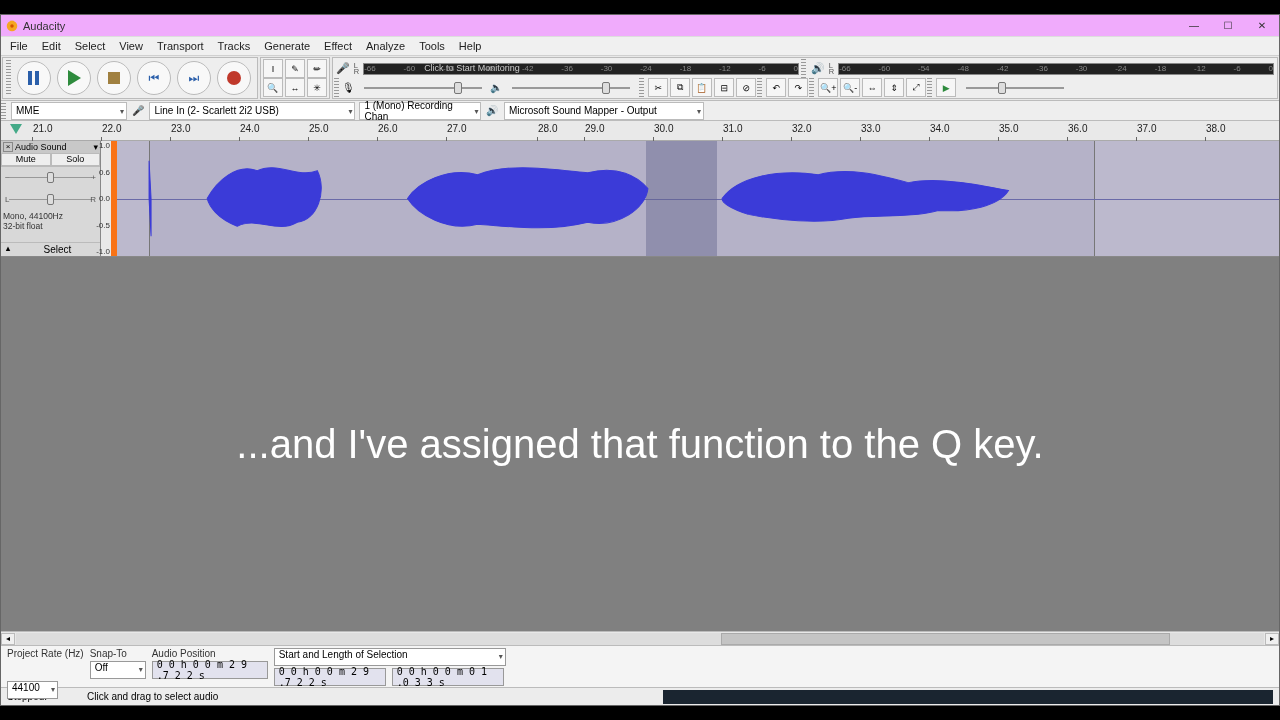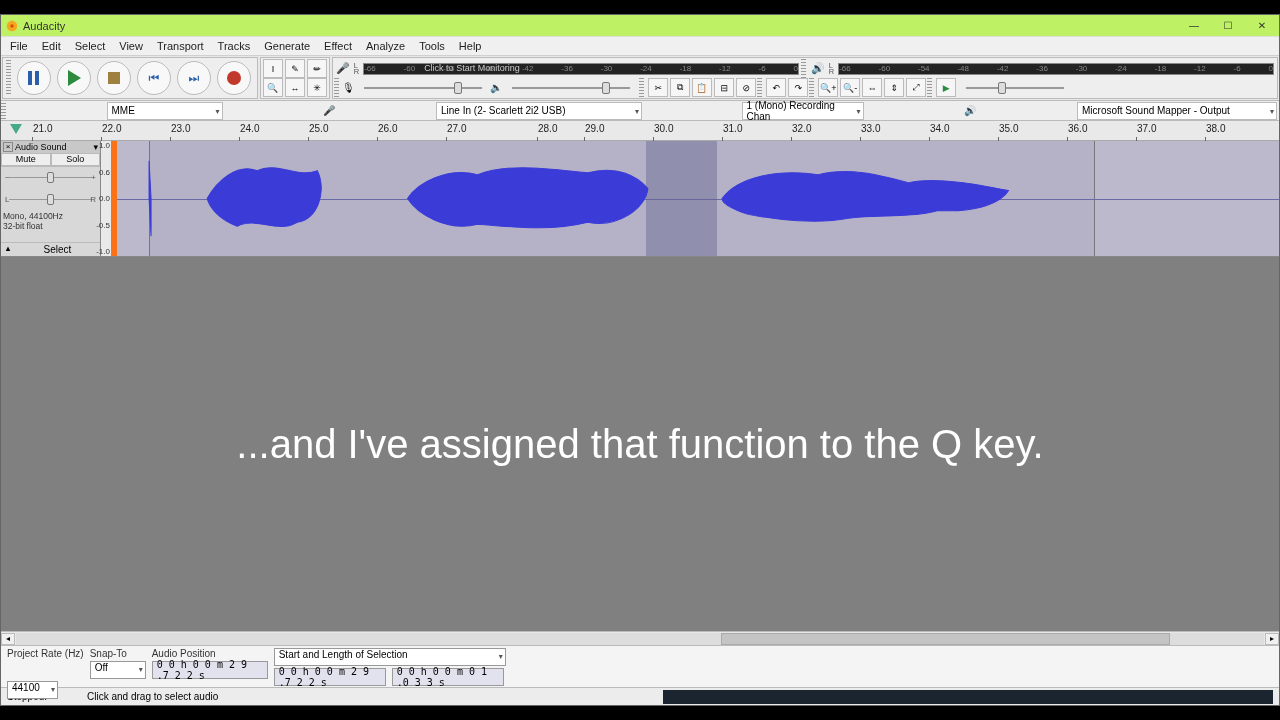--- a/index.html
+++ b/index.html
@@ -1,20 +1,20 @@
 <!DOCTYPE html>
 <html><head>
 <meta charset="utf-8">
 <style>
   * { box-sizing: border-box; margin: 0; padding: 0; font-family: "Segoe UI", Tahoma, sans-serif; }
   body { width: 1280px; height: 720px; background: #000; overflow: hidden; position: relative; }
   .letterbox-top { height: 14px; background:#000; }
   .window { position:absolute; left:0; top:14px; width:1280px; height:692px; background:#f0f0f0; border:1px solid #666; display:flex; flex-direction:column; }
   
-  .titlebar { height:22px; background:#bef264; display:flex; align-items:center; border-bottom:1px solid #ddd; }
+  .titlebar { height:22px; background:#f0abfc; display:flex; align-items:center; border-bottom:1px solid #ddd; }
   .titlebar .app-icon { width:14px; height:14px; margin:0 4px; }
   .titlebar .title { font-size:11px; color:#333; flex:0 0 auto; }
   .titlebar .spacer { flex:1; }
   .win-btn { width:34px; height:22px; display:flex; align-items:center; justify-content:center; font-size:10px; color:#333; }
   
   .menubar { height:19px; background:#f0f0f0; display:flex; align-items:center; padding:0 2px; border-bottom:1px solid #d0d0d0; }
   .menubar .mi { font-size:11px; padding:0 7px; line-height:19px; color:#222; }
   
   .toolbars { display:flex; align-items:stretch; background:#e8e8e8; border-bottom:1px solid #bbb; }
   .tb-group { display:flex; align-items:center; padding:2px 3px; border:1px solid #bbb; margin:1px; background:#eee; position:relative; }
@@ -25,21 +25,21 @@
   .meter { height:12px; background:#222; position:relative; flex:1; margin:1px 2px; border:1px solid #888; }
   .meter-text { position:absolute; left:60px; top:-1px; font-size:9px; color:#ccc; }
   .meter-ticks { position:absolute; inset:0; display:flex; justify-content:space-between; pointer-events:none; }
   .meter-ticks span{ font-size:8px; color:#888; }
   .meter-lr { font-size:7.5px; line-height:6px; color:#555; padding:0 2px; }
   .slider { width:130px; height:16px; position:relative; margin:0 3px;}
   .slider::before{content:"";position:absolute;left:6px;right:6px;top:7px;height:2px;background:#999;}
   .slider .thumb{position:absolute;top:2px;width:8px;height:12px;background:#ddd;border:1px solid #777;border-radius:2px;}
 
   
-  .device-row{ display:flex; align-items:center; background:#eee; border-bottom:1px solid #bbb; height:20px;justify-content:space-between;}
+  .device-row{ display:flex; align-items:center; background:#eee; border-bottom:1px solid #bbb; height:20px;}
   .device-row .combo { height:18px; border:1px solid #bbb; background:#fff; font-size:10px; padding:0 16px 0 4px; display:flex; align-items:center; position:relative; margin:0 2px;}
   .combo .arrow{ position:absolute; right:2px; top:4px; font-size:8px; color:#555; }
 
   
   .ruler { height:20px; background:#e9e9e9; border-bottom:1px solid #aaa; display:flex; position:relative; font-size:10px; }
   .ruler .play-head{ position:absolute; left:9px; top:3px; width:0;height:0;border-left:6px solid transparent;border-right:6px solid transparent;border-top:10px solid #4a8; }
   .ruler-inner{position:absolute;left:14px;right:0;top:0;bottom:0;}
   .tick-major{position:absolute;top:2px;font-size:10px;color:#222;}
   .tick-major::before{content:"";position:absolute;left:-1px;top:14px;width:1px;height:4px;background:#666;}
 

